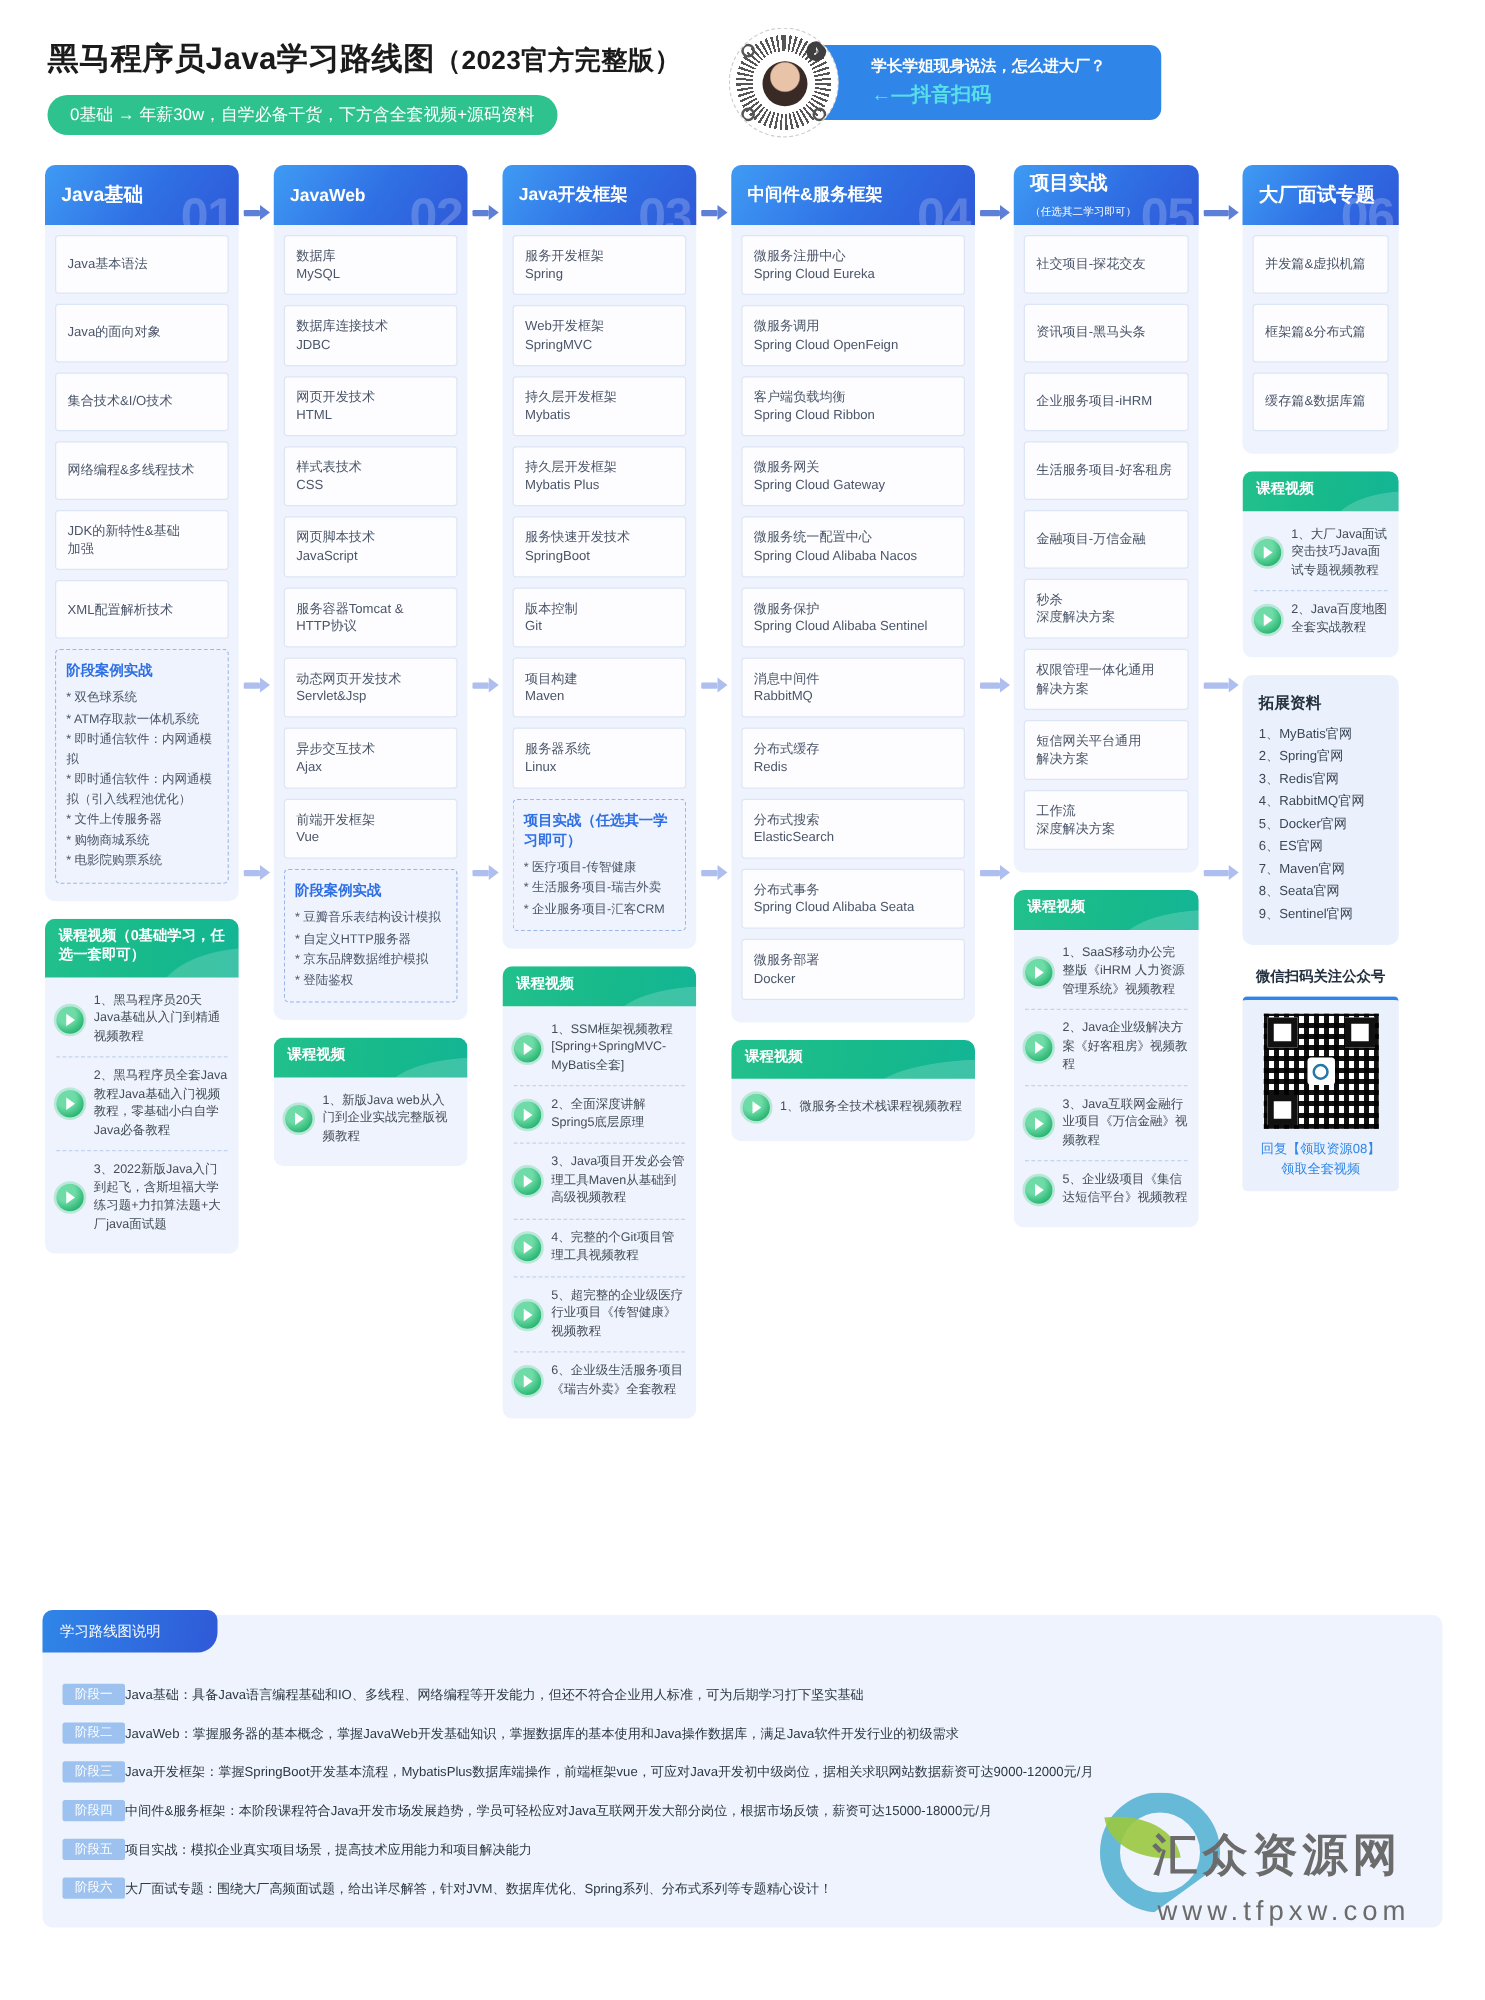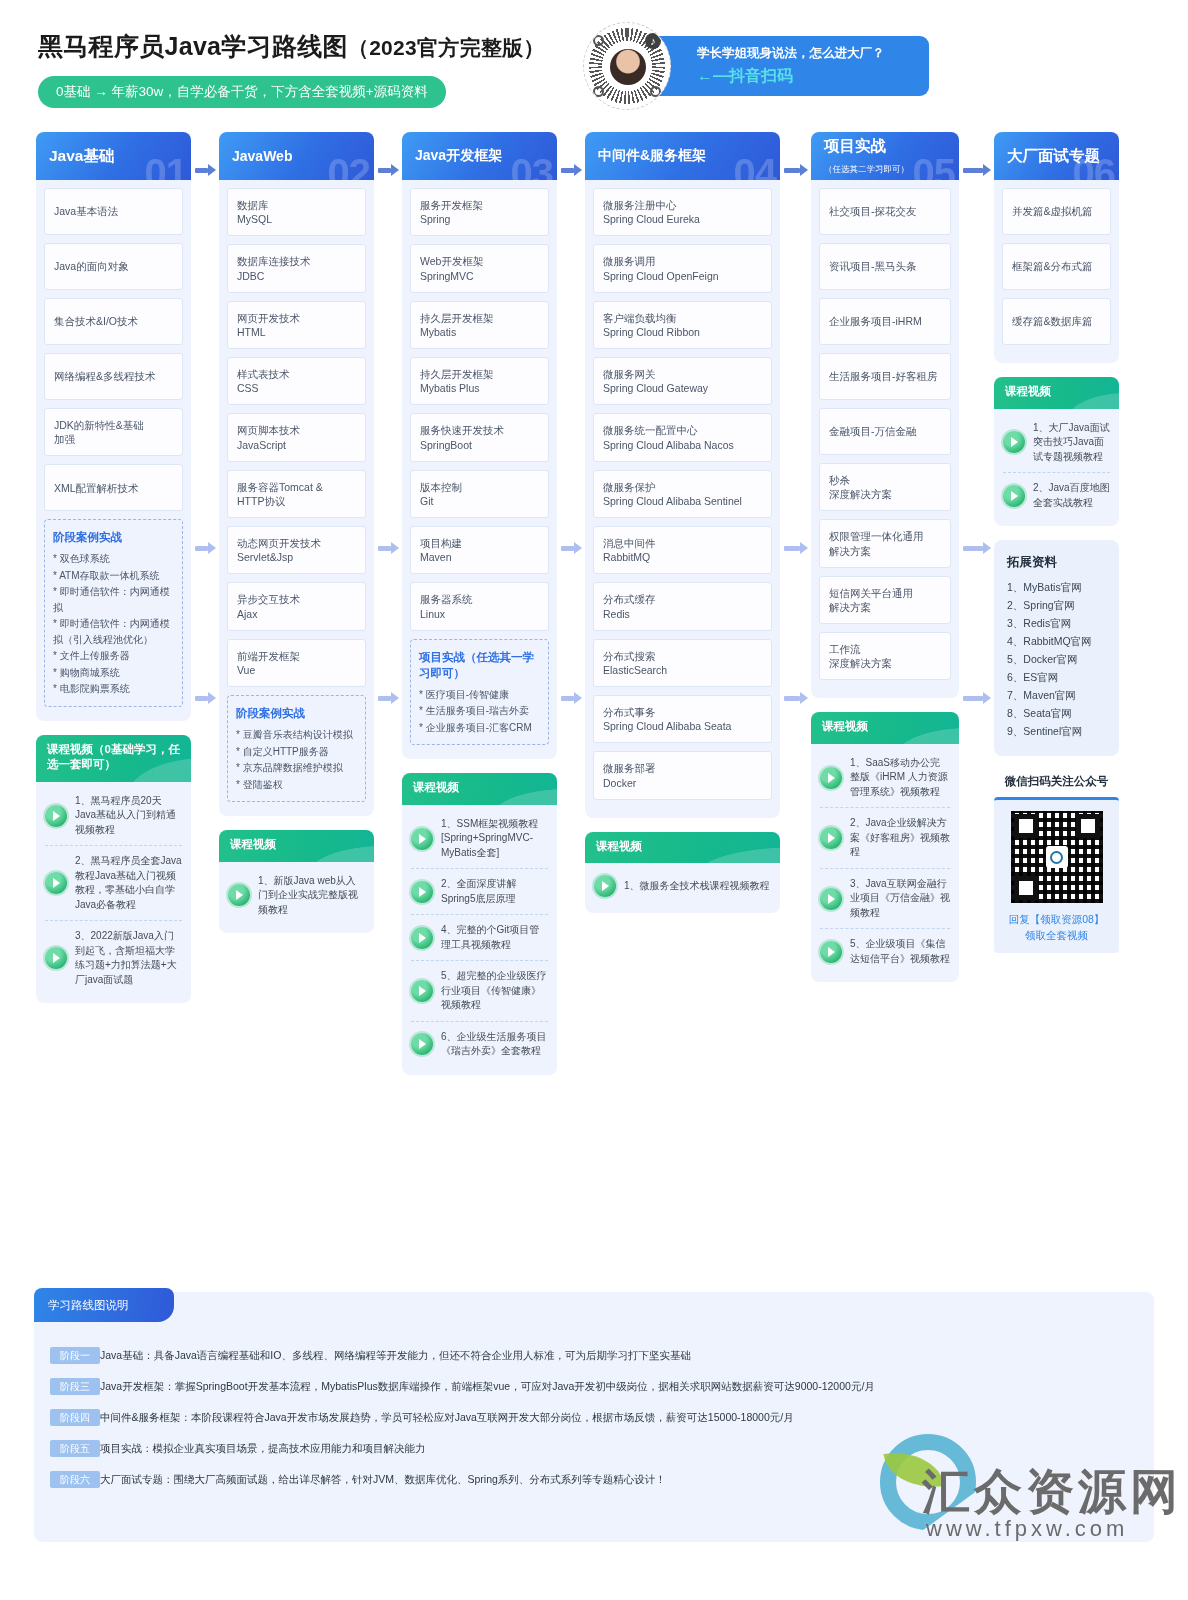--- a/index.html
+++ b/index.html
@@ -157,21 +157,21 @@
   .ebadge { flex:0 0 50px; width:50px; height:17px; background:#9dc2f0; border-radius:2px;
      color:#fff; font-size:10px; text-align:center; line-height:17px; }
   .etxt { font-size:10.5px; color:#2d3845; white-space:nowrap; }
 
   
   .wm { position:absolute; left:880px; top:1412px; width:300px; height:175px; z-index:9;}
   .wm .leaf1 { position:absolute; left:6px; top:38px; width:56px;height:40px;
      background:#9ac93f; border-radius:0 100% 0 100%; transform:rotate(-8deg); opacity:.9;}
   .wm .ring { position:absolute; left:0px; top:22px; width:96px;height:96px; border-radius:50%;
      border:16px solid #5ab4d4; clip-path: polygon(0 0, 100% 0, 100% 60%, 45% 100%, 0 100%); opacity:.92;}
-  .wm .t1 { position:absolute; left:42px; top:48px; font-size:48px; font-weight:bold; color:#6b6b6b;
+  .wm .t1 { position:absolute; left:42px; top:48px; font-size:36px; font-weight:bold; color:#6b6b6b;
      font-family:Liberation Mono, monospace; white-space:nowrap; letter-spacing:4px;}
   .wm .t2 { position:absolute; left:46px; top:104px; font-size:22px; color:#6b6b6b; letter-spacing:4px; white-space:nowrap;}
 </style>
 </head>
 <body>
 
 <div class="page-head">
   <div class="title">
     <span>黑马程序员Java学习路线图</span><span class="sub">（2023官方完整版）</span>
   </div>
@@ -362,20 +362,24 @@
       <div class="vcard">
         <div class="vcard-hd">课程视频</div>
         <div class="vcard-body">
           <div class="vrow">
             <div class="play"></div>
             <div class="txt">1、SSM框架视频教程[Spring+SpringMVC-MyBatis全套]</div>
           </div>
           <div class="vrow">
             <div class="play"></div>
             <div class="txt">2、全面深度讲解Spring5底层原理</div>
+          </div>
+          <div class="vrow">
+            <div class="play"></div>
+            <div class="txt">3、Java项目开发必会管理工具Maven从基础到高级视频教程</div>
           </div>
           <div class="vrow">
             <div class="play"></div>
             <div class="txt">4、完整的个Git项目管理工具视频教程</div>
           </div>
           <div class="vrow">
             <div class="play"></div>
             <div class="txt">5、超完整的企业级医疗行业项目《传智健康》视频教程</div>
           </div>
           <div class="vrow">
@@ -629,20 +633,24 @@
   </div>
 
 <div class="explain">
   <div class="tab">学习路线图说明</div>
   <div class="rows" id="explain-rows">
       <div class="erow">
         <div class="ebadge">阶段一</div>
         <div class="etxt">Java基础：具备Java语言编程基础和IO、多线程、网络编程等开发能力，但还不符合企业用人标准，可为后期学习打下坚实基础</div>
       </div>
       <div class="erow">
+        <div class="ebadge">阶段二</div>
+        <div class="etxt">JavaWeb：掌握服务器的基本概念，掌握JavaWeb开发基础知识，掌握数据库的基本使用和Java操作数据库，满足Java软件开发行业的初级需求</div>
+      </div>
+      <div class="erow">
         <div class="ebadge">阶段三</div>
         <div class="etxt">Java开发框架：掌握SpringBoot开发基本流程，MybatisPlus数据库端操作，前端框架vue，可应对Java开发初中级岗位，据相关求职网站数据薪资可达9000-12000元/月</div>
       </div>
       <div class="erow">
         <div class="ebadge">阶段四</div>
         <div class="etxt">中间件&amp;服务框架：本阶段课程符合Java开发市场发展趋势，学员可轻松应对Java互联网开发大部分岗位，根据市场反馈，薪资可达15000-18000元/月</div>
       </div>
       <div class="erow">
         <div class="ebadge">阶段五</div>
         <div class="etxt">项目实战：模拟企业真实项目场景，提高技术应用能力和项目解决能力</div>

